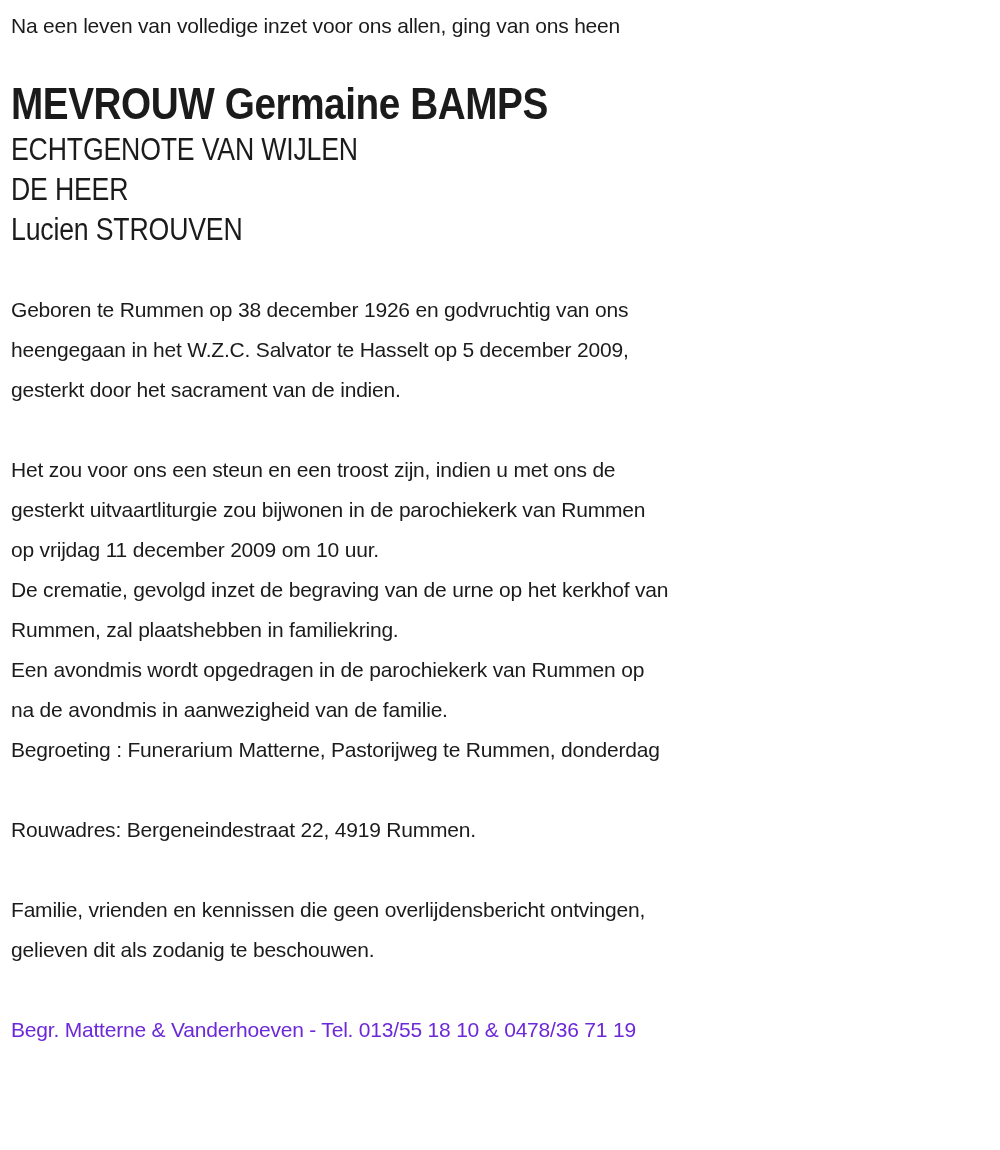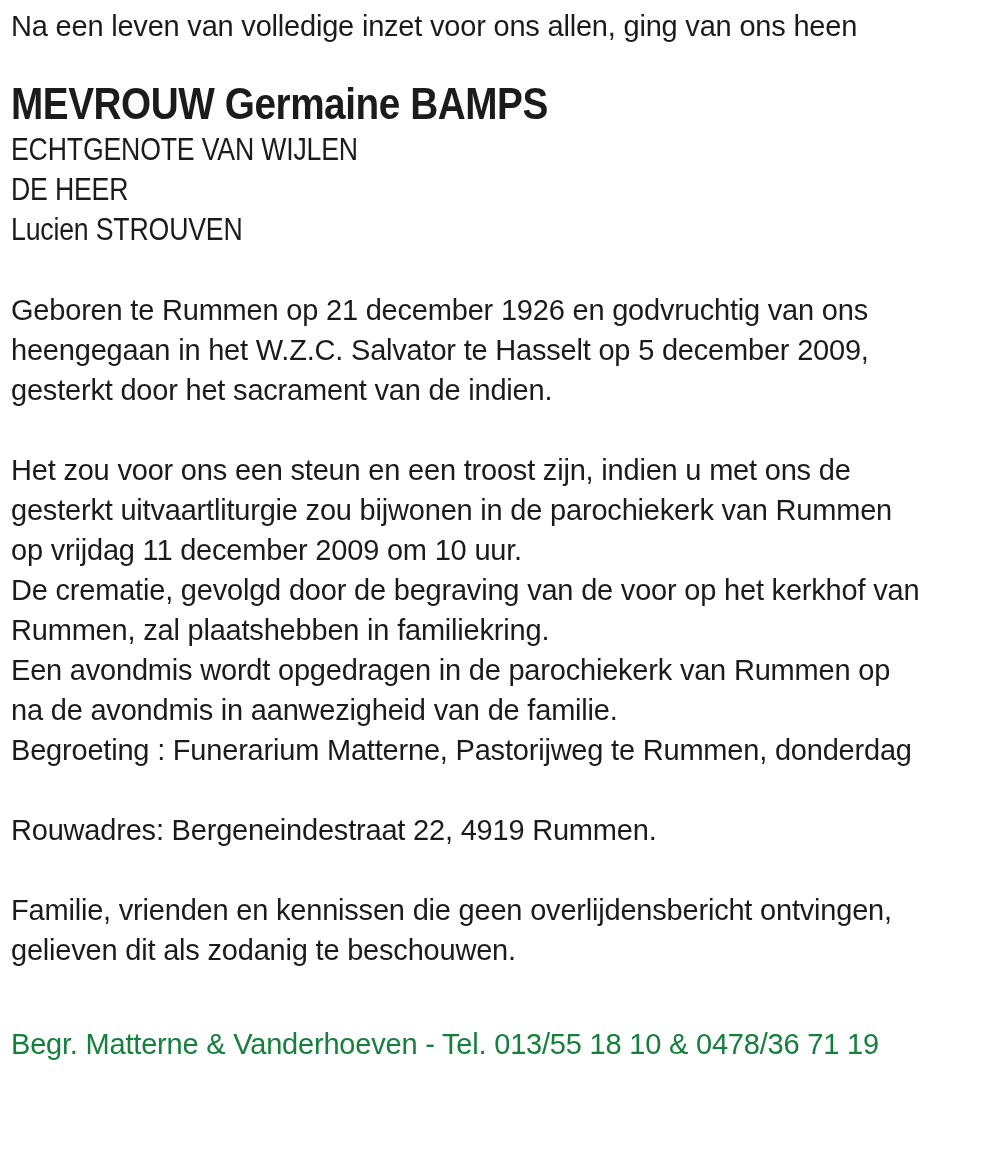--- a/index.html
+++ b/index.html
@@ -8,21 +8,21 @@
     height: 1150px;
     background: #ffffff;
     font-family: "Liberation Sans", sans-serif;
     color: #1b1b1b;
     overflow: hidden;
   }
   .doc { padding: 6px 0 0 11px; }
   .line {
     height: 40px;
     line-height: 40px;
-    font-size: 29px;
+    font-size: 21px;
     white-space: nowrap;
     letter-spacing: -0.2px;
   }
   .title {
     margin-top: 32px;
     height: 52px;
     line-height: 52px;
     font-size: 44px;
     font-weight: bold;
     white-space: nowrap;
@@ -30,48 +30,48 @@
     transform: scaleX(0.88);
     transform-origin: 0 50%;
   }
   .sub {
     font-size: 31px;
     transform: scaleX(0.86);
     transform-origin: 0 50%;
   }
   .para { margin-top: 40px; }
   .footer-line {
-    margin-top: 54px;
-    color: #15803d;
+    margin-top: 40px;
+    color: #6d28d9;
   }
 </style>
 </head>
 <body>
 
 <div class="doc">
 
   <div class="line intro">Na een leven van volledige inzet voor ons allen, ging van ons heen</div>
 
   <div class="title">MEVROUW Germaine BAMPS</div>
 
   <div class="line sub">ECHTGENOTE VAN WIJLEN</div>
   <div class="line sub">DE HEER</div>
   <div class="line sub">Lucien STROUVEN</div>
 
   <div class="para">
-    <div class="line">Geboren te Rummen op 21 december 1926 en godvruchtig van ons</div>
+    <div class="line">Geboren te Rummen op 38 december 1926 en godvruchtig van ons</div>
     <div class="line">heengegaan in het W.Z.C. Salvator te Hasselt op 5 december 2009,</div>
     <div class="line">gesterkt door het sacrament van de indien.</div>
   </div>
 
   <div class="para">
     <div class="line">Het zou voor ons een steun en een troost zijn, indien u met ons de</div>
     <div class="line">gesterkt uitvaartliturgie zou bijwonen in de parochiekerk van Rummen</div>
     <div class="line">op vrijdag 11 december 2009 om 10 uur.</div>
-    <div class="line">De crematie, gevolgd door de begraving van de voor op het kerkhof van</div>
+    <div class="line">De crematie, gevolgd inzet de begraving van de urne op het kerkhof van</div>
     <div class="line">Rummen, zal plaatshebben in familiekring.</div>
     <div class="line">Een avondmis wordt opgedragen in de parochiekerk van Rummen op</div>
     <div class="line">na de avondmis in aanwezigheid van de familie.</div>
     <div class="line">Begroeting : Funerarium Matterne, Pastorijweg te Rummen, donderdag</div>
   </div>
 
   <div class="para">
     <div class="line">Rouwadres: Bergeneindestraat 22, 4919 Rummen.</div>
   </div>
 

